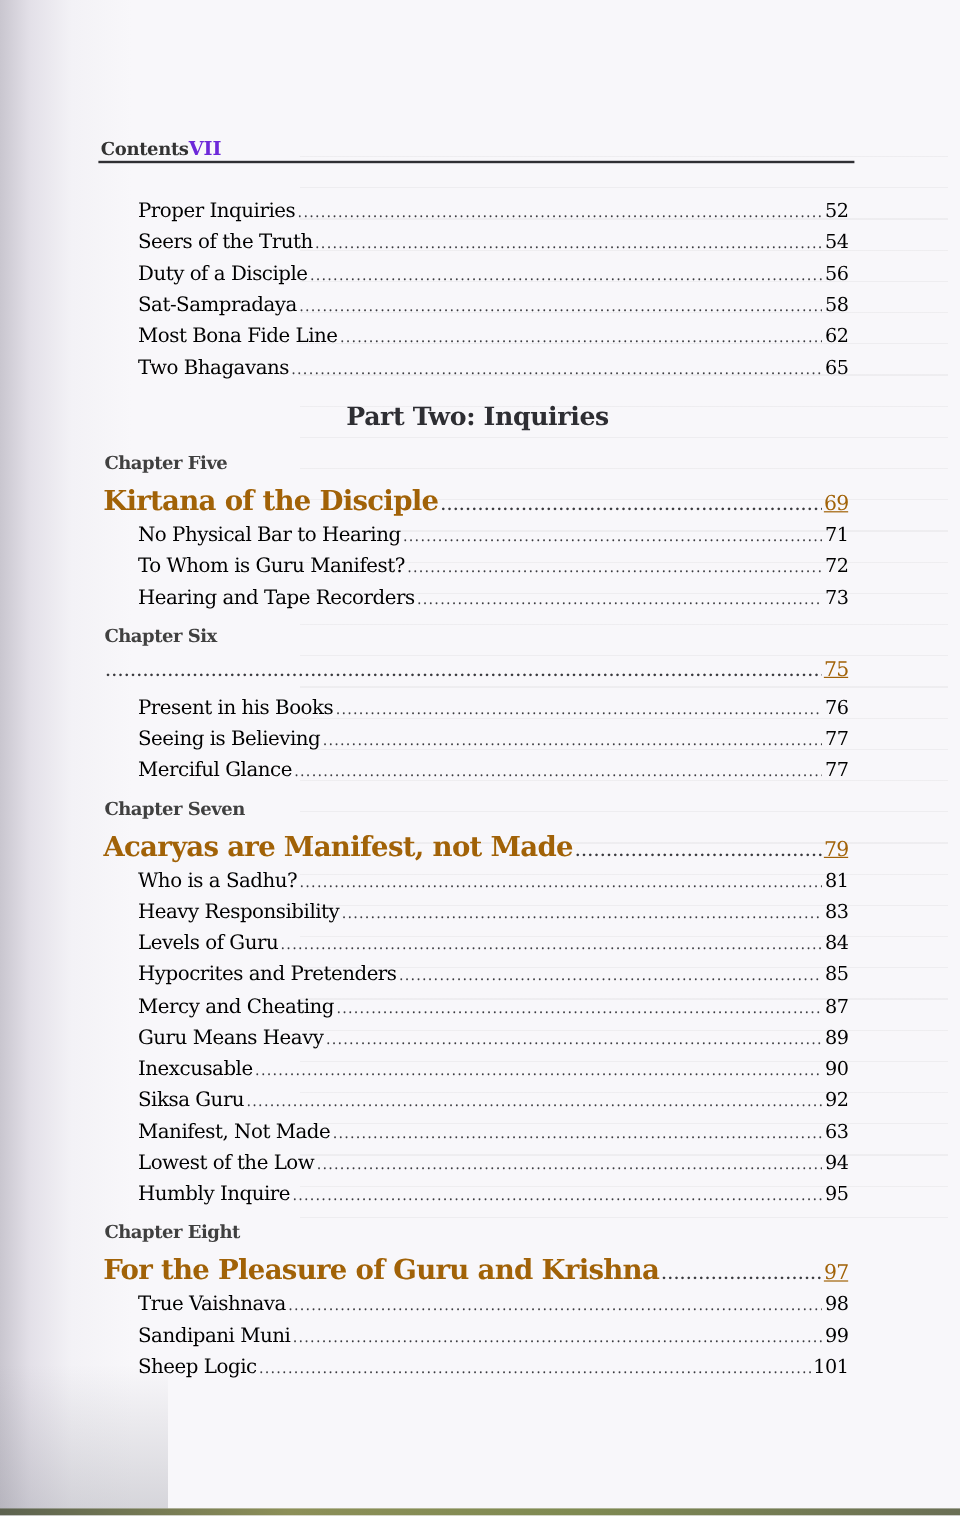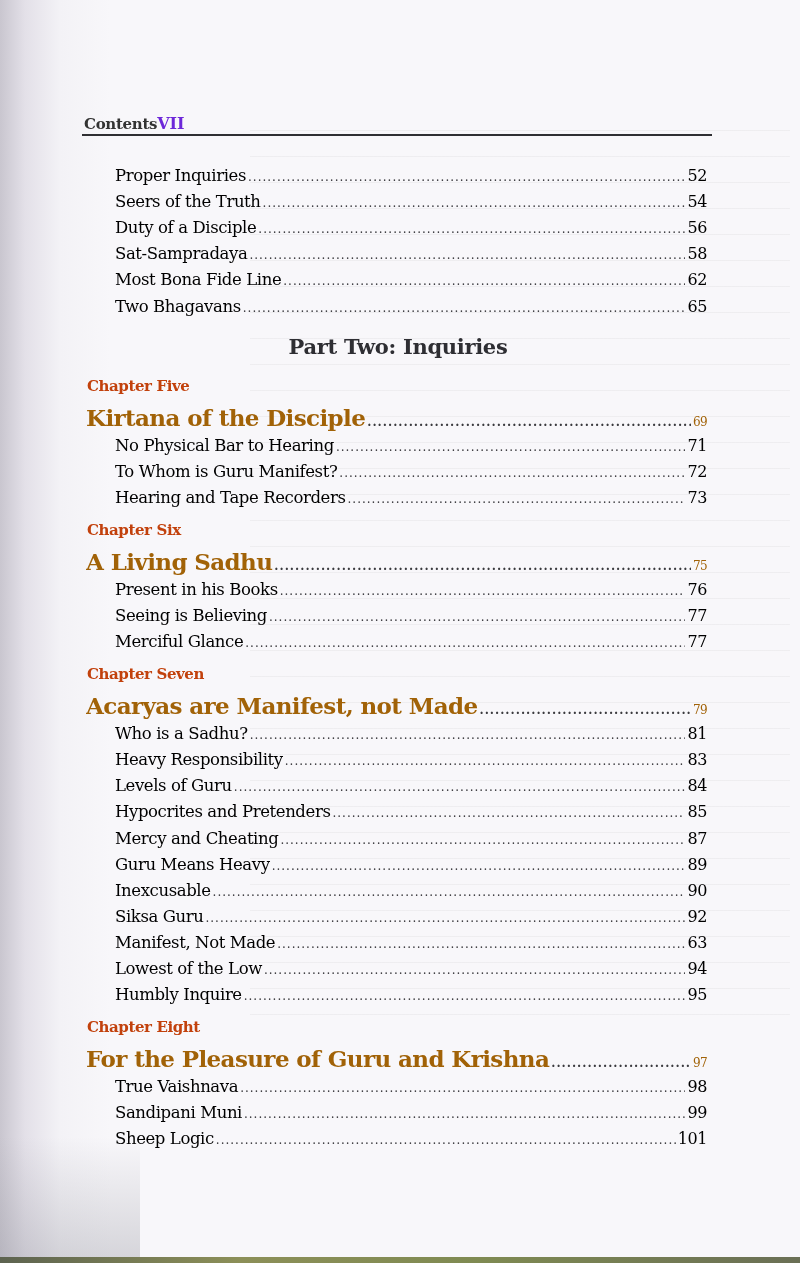--- a/index.html
+++ b/index.html
@@ -35,35 +35,35 @@
   .rh-page { font-family: "DejaVu Serif", serif; font-size: 16px; font-weight: bold; color: #6d28d9; }
   .rule {
     position: absolute; left: 82px; top: 134px; width: 630px; height: 2px; background: #2f2f33;
   }
   .toc { position: absolute; left: 0; top: 0; width: 800px; }
   .row {
     position: absolute; display: flex; align-items: baseline; white-space: nowrap; overflow: hidden;
   }
   .entry { left: 115px; width: 592px; font-size: 16.5px; height: 22px; letter-spacing: -0.4px; color: #000000; }
   .chapter-title { left: 86px; width: 621px; font-size: 23px; font-weight: bold; height: 30px; letter-spacing: -0.6px; color: #a16207; }
-  .chapter-title .num { font-size: 12px; font-weight: normal; }
+  .chapter-title .num { font-size: 17px; font-weight: normal; text-decoration: underline; }
   .label { flex: 0 0 auto; }
   .dots {
     flex: 1 1 auto; overflow: hidden; margin: 0 2px;
     color: #3a3a3e; font-size: 12px; letter-spacing: 1px;
   }
   .dots::before { content: "........................................................................................................................................................................................................................."; }
   .num { flex: 0 0 auto; font-size: 16px; }
   .part-title {
     position: absolute; left: 0; width: 800px; text-align: center; top: 334px;
     font-size: 21px; font-weight: bold; color: #2e2e33; letter-spacing: -0.3px;
   }
   .part-title span { position: relative; left: -2px; }
   .chapter-label {
-    position: absolute; left: 87px; font-size: 15px; font-weight: bold; color: #c2410c; letter-spacing: -0.4px;
+    position: absolute; left: 87px; font-size: 15px; font-weight: bold; color: #404040; letter-spacing: -0.4px;
   }
 </style>
 </head>
 <body>
 
 <div class="page-shade"></div>
 <div class="ghost"></div>
 <div class="bottom-fade"></div>
 <div class="bottom-edge"></div>
 
@@ -125,21 +125,20 @@
       <span class="num">72</span>
   </div>
   <div class="row entry" style="top:488px">
     <span class="label">Hearing and Tape Recorders</span>
       <span class="dots"></span>
       <span class="num">73</span>
   </div>
 
   <div class="chapter-label" style="top:521px">Chapter Six</div>
   <div class="row chapter-title" style="top:548px">
-    <span class="label">A Living Sadhu</span>
       <span class="dots"></span>
       <span class="num">75</span>
   </div>
   <div class="row entry" style="top:580px">
     <span class="label">Present in his Books</span>
       <span class="dots"></span>
       <span class="num">76</span>
   </div>
   <div class="row entry" style="top:606px">
     <span class="label">Seeing is Believing</span>

